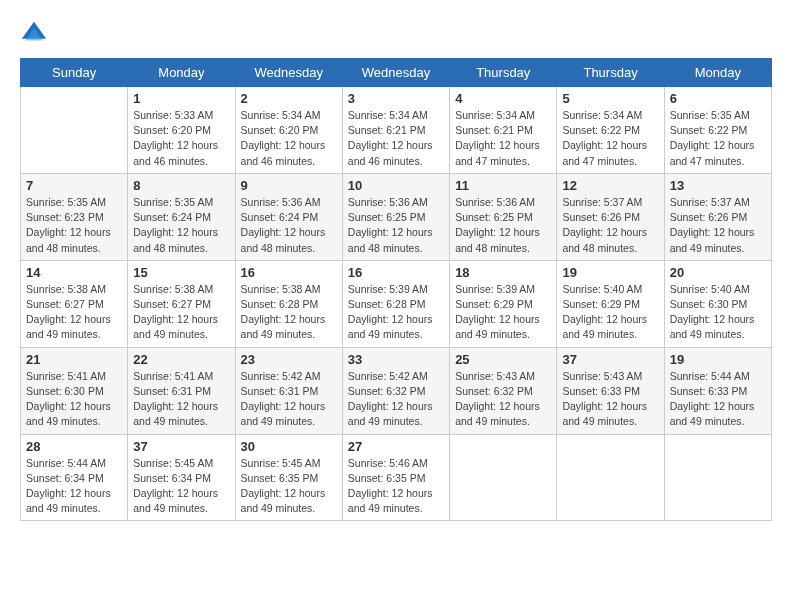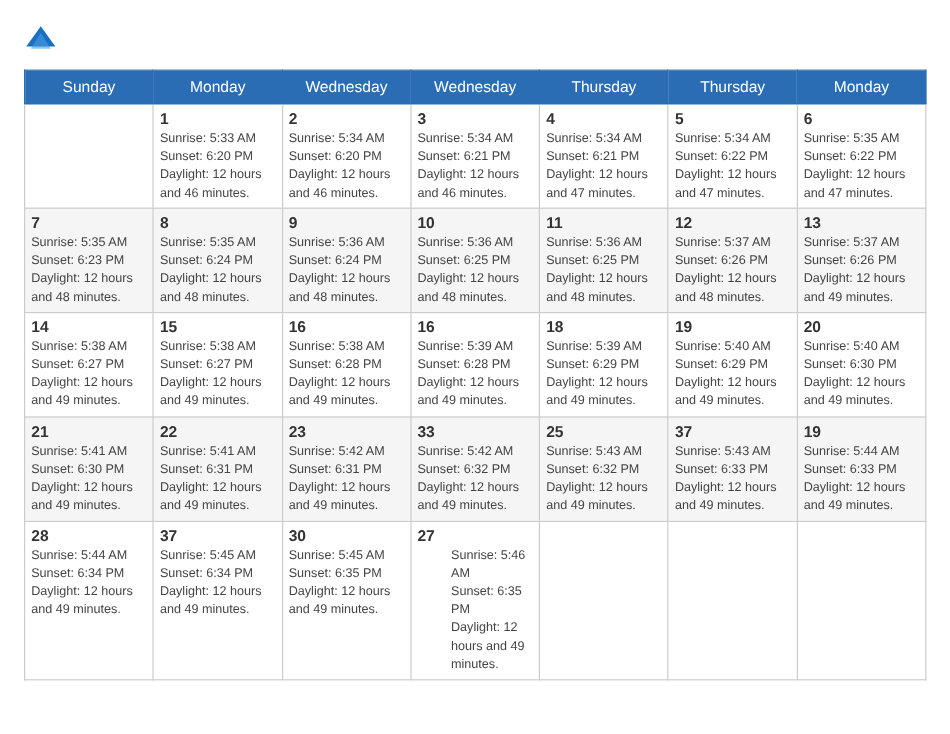--- a/index.html
+++ b/index.html
@@ -317,21 +317,21 @@
 Daylight: 12 hours and 49 minutes.</div>
         </td>
         <td>
           <span class="day-number">30</span>
           <div class="day-info" style="white-space: pre-line;">Sunrise: 5:45 AM
 Sunset: 6:35 PM
 Daylight: 12 hours and 49 minutes.</div>
         </td>
         <td>
           <span class="day-number">27</span>
-          <div class="day-info" style="white-space: pre-line; margin-left: 28px;">Sunrise: 5:46 AM
+          <div class="day-info" style="white-space: pre-line;">Sunrise: 5:46 AM
 Sunset: 6:35 PM
 Daylight: 12 hours and 49 minutes.</div>
         </td>
         <td class="empty-cell"></td>
         <td class="empty-cell"></td>
         <td class="empty-cell"></td>
       </tr>
     </tbody>
 </table>
 

